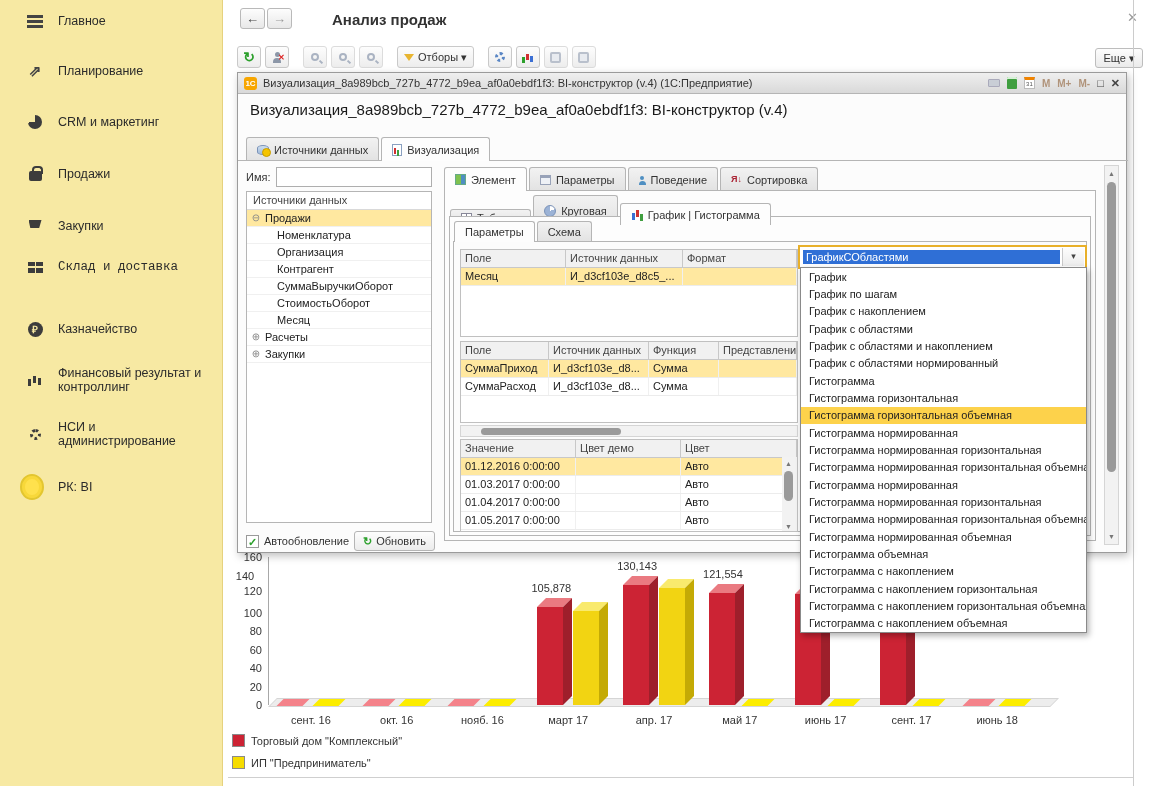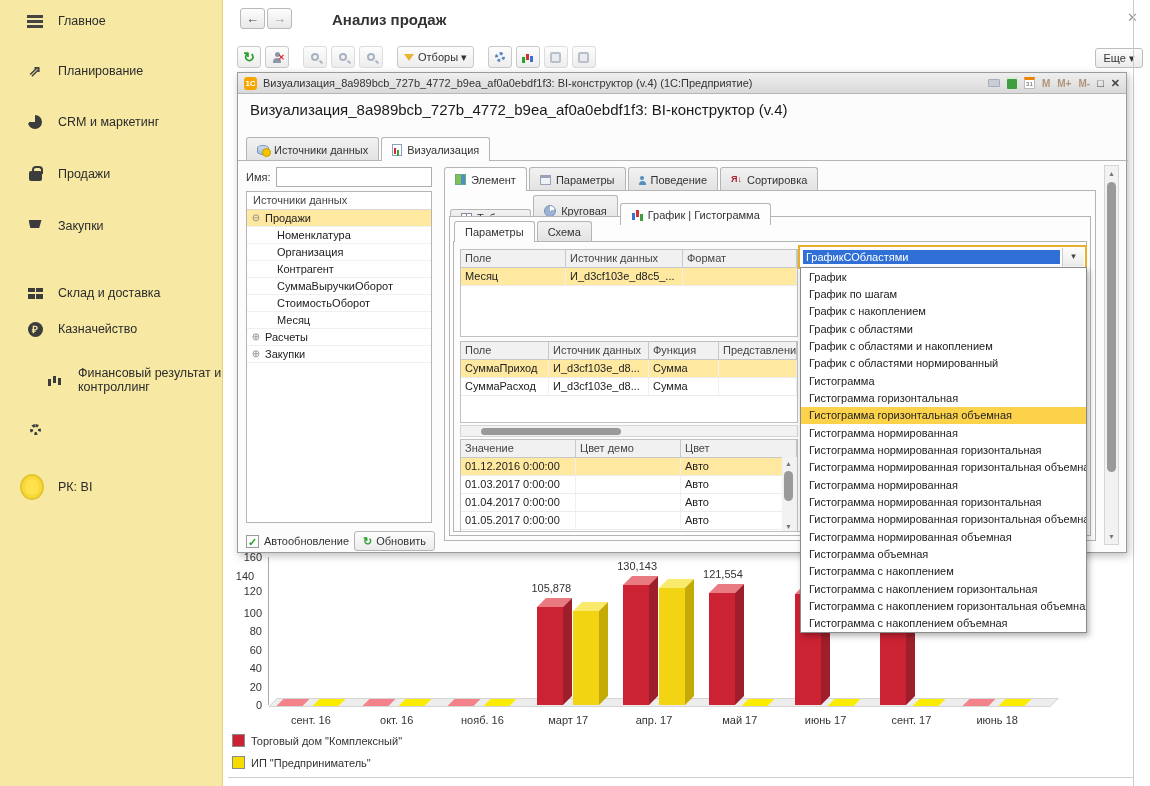--- a/index.html
+++ b/index.html
@@ -174,42 +174,43 @@
           <span class="ic-bag"></span>
         </span>
         <span class="lbl">Продажи</span>
       </div>
     <div class="side-item" style="top:217px;">
         <span class="sic">
           <span class="ic-cart"></span>
         </span>
         <span class="lbl">Закупки</span>
       </div>
-    <div class="side-item" style="top:284px;">
+    <div class="side-item" style="top:258px;font-family:Liberation Mono, monospace;">
         <span class="sic">
           <span class="ic-wh"></span>
         </span>
         <span class="lbl">Склад и доставка</span>
       </div>
     <div class="side-item" style="top:320px;">
         <span class="sic">
           <span class="ic-rub">₽</span>
         </span>
         <span class="lbl">Казначейство</span>
       </div>
-    <div class="side-item" style="top:366px; padding-right:14px;margin-left:20px;">
+    <div class="side-item" style="top:366px; padding-right:14px;">
         <span class="sic">
           <span class="ic-bars"></span>
         </span>
         <span class="lbl">Финансовый результат и контроллинг</span>
       </div>
     <div class="side-item" style="top:420px; padding-right:14px;">
         <span class="sic">
           <span class="ic-gear"></span>
         </span>
+        <span class="lbl">НСИ и администрирование</span>
       </div>
     <div class="side-item" style="top:478px;">
         <span class="sic">
           <span class="ic-bi"></span>
         </span>
         <span class="lbl">РК: BI</span>
       </div>
   </div>
 
   <div class="main">

